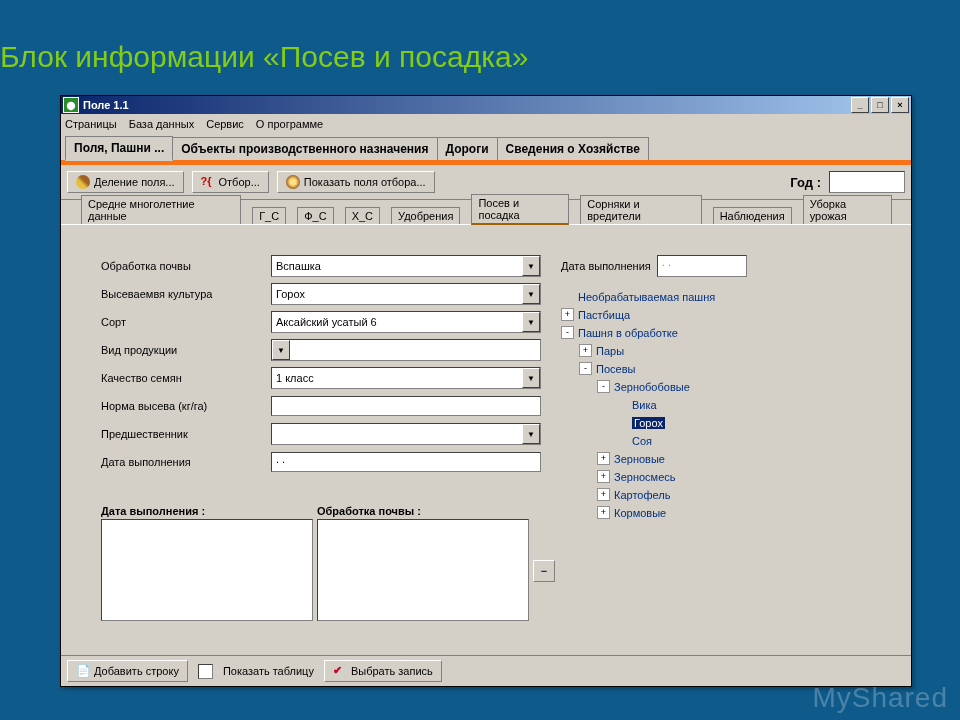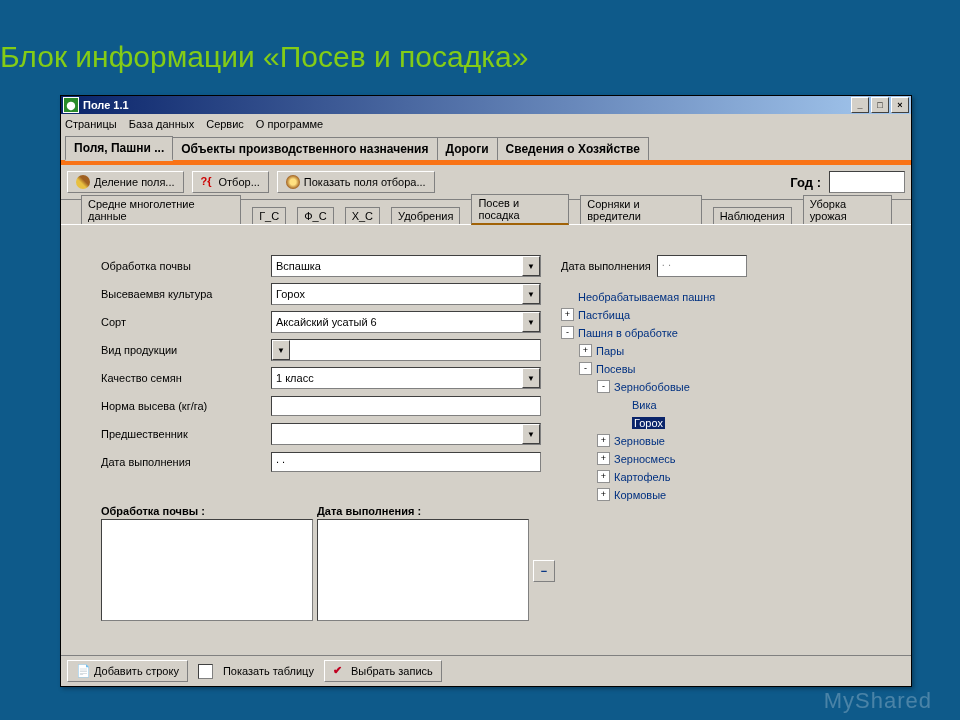--- a/index.html
+++ b/index.html
@@ -41,21 +41,21 @@
 .tree-item .txt{color:#003080;}
 .tree-item.sel .txt{background:#0a246a;color:#fff;padding:0 2px;}
 .ind{display:inline-block;}
 .lists{position:absolute;left:40px;top:280px;display:flex;gap:4px;}
 .list-col{display:flex;flex-direction:column;}
 .list-col .hdr{font-weight:bold;font-size:11px;margin-bottom:2px;}
 .list-col .box{width:210px;height:100px;background:#fff;border:1px solid #808080;border-top-color:#404040;border-left-color:#404040;}
 .minus-btn{width:20px;height:20px;background:#d4d0c8;border:1px solid #fff;border-right-color:#808080;border-bottom-color:#808080;display:flex;align-items:center;justify-content:center;font-weight:bold;color:#003080;align-self:center;margin-top:16px;}
 .bottombar{position:absolute;left:0;bottom:0;right:0;height:30px;border-top:1px solid #808080;display:flex;align-items:center;padding:0 6px;gap:10px;}
 .checkbox{width:13px;height:13px;border:1px solid #808080;border-top-color:#404040;border-left-color:#404040;background:#fff;}
-.watermark{position:absolute;right:28px;bottom:6px;font-size:22px;color:rgba(255,255,255,.25);font-weight:300;letter-spacing:1px;}
+.watermark{position:absolute;right:12px;bottom:6px;font-size:28px;color:rgba(255,255,255,.25);font-weight:300;letter-spacing:1px;}
 .ico-split{background:linear-gradient(45deg,#e8c040 40%,#a06020 60%);border-radius:50%;}
 .ico-join{background:linear-gradient(45deg,#808080 40%,#c0c0c0 60%);border-radius:50%;}
 .ico-filter{color:#c00;font-weight:bold;font-size:11px;}
 .ico-show{background:radial-gradient(circle,#ffe080 30%,#a06020 70%);border-radius:50%;}
 .ico-add{color:#806020;font-size:12px;}
 .ico-check{color:#c00020;font-weight:bold;}
 .ico-globe{background:radial-gradient(circle,#4060c0 30%,#002060 70%);border-radius:50%;}
 </style>
 </head>
 <body>
@@ -208,20 +208,25 @@
           <span class="ind" style="width: 54px;"></span>
           <span class="noexp"></span>
           <span class="txt">Вика</span>
         </div>
         <div class="tree-item sel">
           <span class="ind" style="width: 54px;"></span>
           <span class="noexp"></span>
           <span class="txt">Горох</span>
         </div>
         <div class="tree-item">
+          <span class="ind" style="width: 54px;"></span>
+          <span class="noexp"></span>
+          <span class="txt">Соя</span>
+        </div>
+        <div class="tree-item">
           <span class="ind" style="width: 36px;"></span>
           <span class="exp">+</span>
           <span class="txt">Зерновые</span>
         </div>
         <div class="tree-item">
           <span class="ind" style="width: 36px;"></span>
           <span class="exp">+</span>
           <span class="txt">Зерносмесь</span>
         </div>
         <div class="tree-item">
@@ -230,28 +235,28 @@
           <span class="txt">Картофель</span>
         </div>
         <div class="tree-item">
           <span class="ind" style="width: 36px;"></span>
           <span class="exp">+</span>
           <span class="txt">Кормовые</span>
         </div>
       </div>
 
     <div class="lists">
+      <div class="list-col">
+        <div class="hdr">Дата выполнения :</div>
+        <div class="box"></div>
+      </div>
       <div class="list-col">
         <div class="hdr">Обработка почвы :</div>
         <div class="box"></div>
       </div>
-      <div class="list-col">
-        <div class="hdr">Дата выполнения :</div>
-        <div class="box"></div>
-      </div>
       <div class="minus-btn">−</div>
     </div>
   </div>
 
   <div class="bottombar">
     <div class="tbtn">
         <span class="ico ico-add">📄</span>
         <span>Добавить строку</span>
       </div>
     <span class="checkbox"></span>

